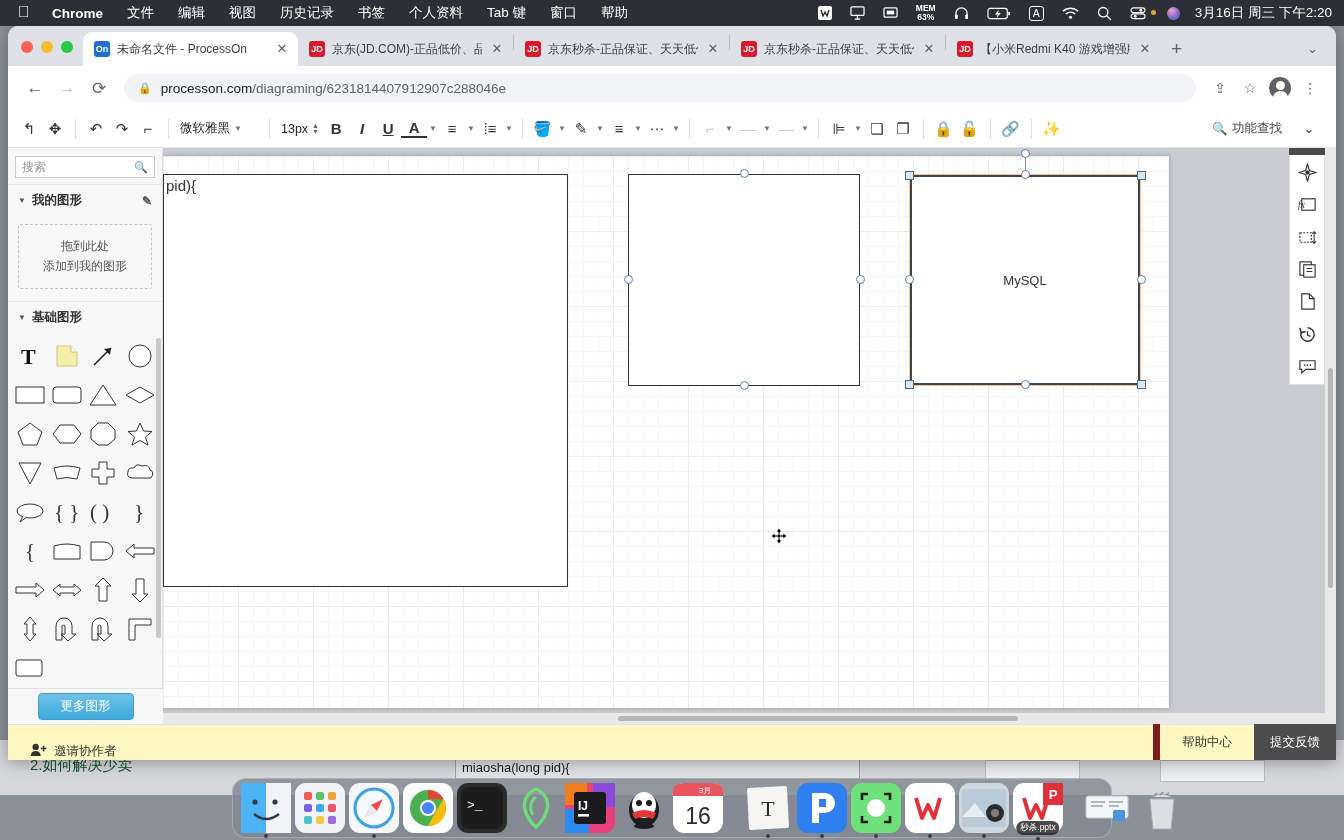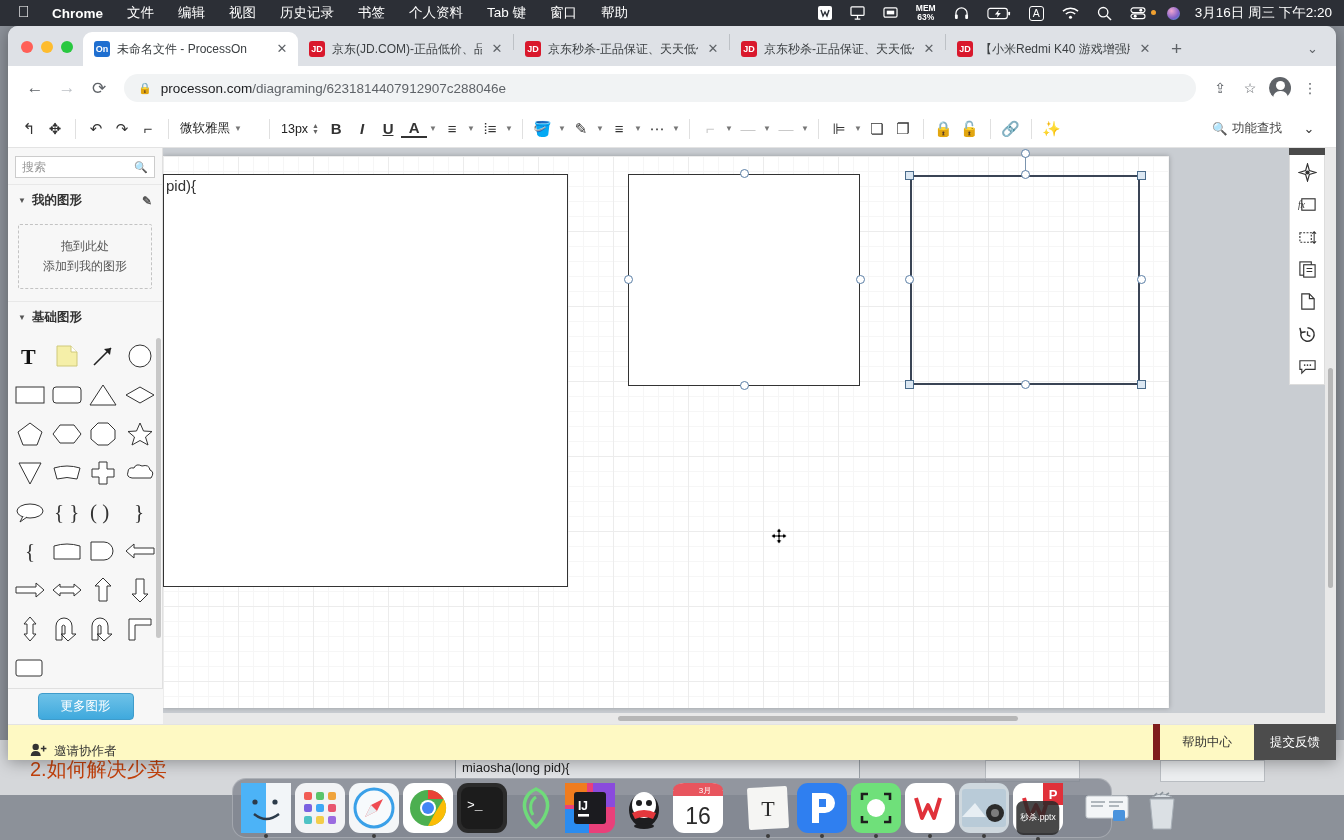--- a/index.html
+++ b/index.html
@@ -166,21 +166,21 @@
   .appbottom { position: absolute; left: 0; right: 0; bottom: 0; height: 36px; background: #fef9c3;
                border-top: 1px solid #e3e3e3; display: flex; align-items: flex-end; font-size: 12.5px; }
   .invite { display: flex; align-items: center; gap: 7px; padding-left: 22px; color: #333; }
   .bottomright { margin-left: auto; display: flex; align-items: stretch; height: 36px; }
   .helpcenter { display: flex; align-items: center; padding: 0 22px; color: #333; border-left: 7px solid #7f1d1d;}
   .feedback { display: flex; align-items: center; padding: 0 16px; background: #4c4c4c; color: #fff; }
 
   
   .behind { position: absolute; left: 0; top: 740px; width: 1344px; height: 55px;
             background: #d5d7da; z-index: 10; }
-  .behind .bigtext { position: absolute; left: 30px; top: 16px; font-size: 20px; color: #c2410c; }
+  .behind .bigtext { position: absolute; left: 30px; top: 16px; font-size: 15px; color: #14532d; }
   .codefield { position: absolute; left: 455px; top: 757px; width: 405px; height: 22px;
                background: #e0e2e5; border: 1px solid #9aa0a6; font-size: 13px;
                color: #222; padding: 2px 6px; z-index: 12; }
   .ghostbox1 { position: absolute; left: 985px; top: 760px; width: 95px; height: 22px;
                background: #eceef0; border: 1px solid #b9bdc2; z-index: 11; }
   .ghostbox2 { position: absolute; left: 1160px; top: 760px; width: 105px; height: 22px;
                background: #eceef0; border: 1px solid #b9bdc2; z-index: 11; }
 
   
   .dock { position: absolute; left: 232px; bottom: 2px; width: 880px; height: 60px;
@@ -188,21 +188,21 @@
           border-radius: 14px; display: flex; align-items: center; padding: 0 8px; gap: 4px;
           z-index: 70; }
   .dockicon { width: 50px; height: 50px; border-radius: 5px; position: relative;
               display: flex; align-items: center; justify-content: center;
               font-size: 11px; overflow: visible; }
   .dockdot { position: absolute; bottom: -5px; left: 50%; transform: translateX(-50%);
              width: 4px; height: 4px; border-radius: 50%; background: #3c3c3c; }
   .docksep { width: 1px; height: 42px; background: rgba(255,255,255,.35); margin: 0 6px; }
   .doclabel { position: absolute; bottom: -2px; left: 50%; transform: translateX(-50%);
               background: rgba(40,40,40,.85); color: #fff; font-size: 8.5px;
-              padding: 11px 4px; border-radius: 7px; white-space: nowrap; }
+              padding: 1px 4px; border-radius: 7px; white-space: nowrap; }
 </style>
 </head>
 <body>
 
 <div id="root">
 
   <div class="behind">
     <div class="bigtext">2.如何解决少卖</div>
   </div>
   <div class="codefield">miaosha(long pid){</div>
@@ -575,20 +575,23 @@
             <div class="node" style="left:0px;top:18px;width:405px;height:413px;">
               <span class="tl">pid){</span>
             </div>
 
             <div class="node" style="left:465px;top:18px;width:232px;height:212px;"></div>
             <div class="handle" style="left:577px;top:13px;"></div>
             <div class="handle" style="left:577px;top:225px;"></div>
             <div class="handle" style="left:461px;top:119px;"></div>
             <div class="handle" style="left:693px;top:119px;"></div>
 
+            <div class="node selected" style="left:746px;top:18px;width:232px;height:212px;">
+              <span class="lbl">MySQL</span>
+            </div>
             <div class="selbar" style="left:747px;top:19px;width:230px;height:2px;"></div>
             <div class="selbar" style="left:747px;top:227px;width:230px;height:2px;"></div>
             <div class="selbar" style="left:747px;top:19px;width:2px;height:210px;"></div>
             <div class="selbar" style="left:975px;top:19px;width:2px;height:210px;"></div>
             <div class="rotline" style="left:862px;top:0px;height:20px;"></div>
             <div class="handle" style="left:858px;top:-7px;"></div>
             <div class="handle" style="left:858px;top:14px;"></div>
             <div class="handle" style="left:858px;top:224px;"></div>
             <div class="handle" style="left:742px;top:119px;"></div>
             <div class="handle" style="left:974px;top:119px;"></div>

